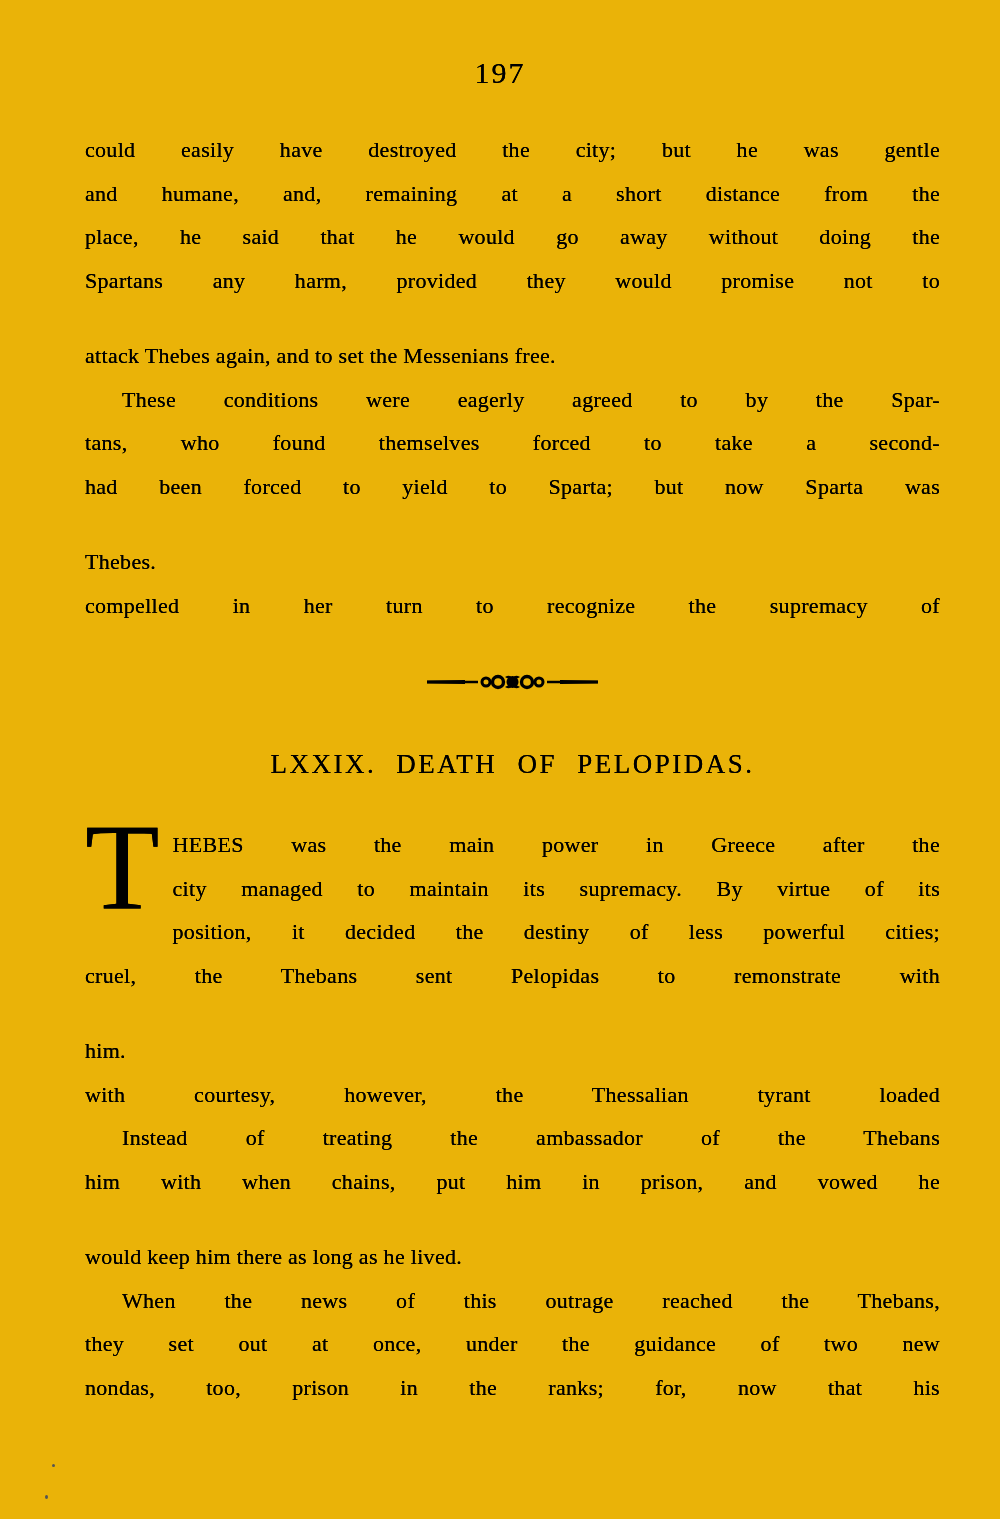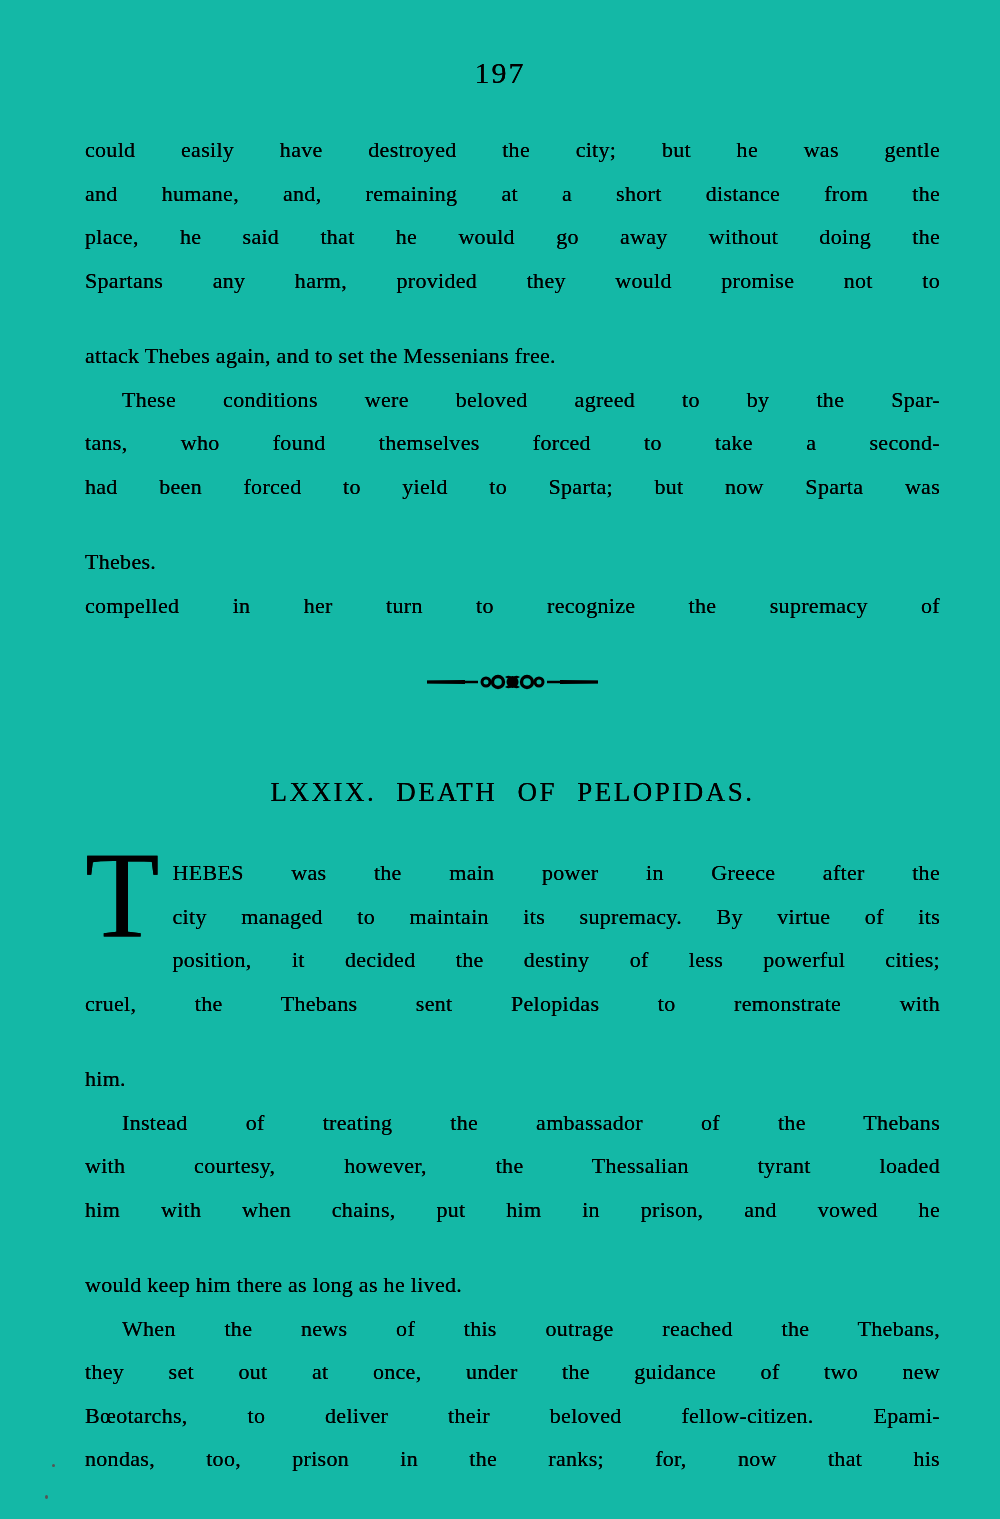--- a/index.html
+++ b/index.html
@@ -1,21 +1,21 @@
 <!DOCTYPE html>
 <html><head>
 <meta charset="utf-8">
 <style>
   * { margin: 0; padding: 0; box-sizing: border-box; }
   html, body { width: 1000px; background: #ffffff; }
   .page {
     position: relative;
     width: 1000px;
     height: 1519px;
-    background: #14b8a6;
+    background: #eab308;
     color: #000000;
     font-family: "Liberation Serif", serif;
     overflow: hidden;
     text-shadow: 0 0 0.3px #000;
   }
   .page-number {
     position: absolute;
     top: 56px;
     left: 0;
     width: 1000px;
@@ -50,21 +50,21 @@
     padding-right: 13px;
     margin-top: 2px;
   }
   .divider {
     margin-top: 42px;
     height: 26px;
     text-align: center;
   }
   .divider svg { display: inline-block; vertical-align: middle; }
   .chapter-heading {
-    margin-top: 80px;
+    margin-top: 52px;
     height: 34px;
     line-height: 34px;
     text-align: center;
     font-size: 27px;
     letter-spacing: 2.5px;
     word-spacing: 11px;
     white-space: nowrap;
   }
   .chapter-title { margin-left: 20px; }
   .para-3 { margin-top: 42px; }
@@ -87,21 +87,21 @@
 
     <div class="paragraph">
       <div class="line just">could easily have destroyed the city; but he was gentle</div>
       <div class="line just">and humane, and, remaining at a short distance from the</div>
       <div class="line just">place, he said that he would go away without doing the</div>
       <div class="line just">Spartans any harm, provided they would promise not to</div>
       <div class="line last">attack Thebes again, and to set the Messenians free.</div>
     </div>
 
     <div class="paragraph">
-      <div class="line just indent">These conditions were beloved agreed to by the Spar-</div>
+      <div class="line just indent">These conditions were eagerly agreed to by the Spar-</div>
       <div class="line just">tans, who found themselves forced to take a second-</div>
       <div class="line just">had been forced to yield to Sparta; but now Sparta was</div>
       <div class="line last">Thebes.</div>
       <div class="line just">compelled in her turn to recognize the supremacy of</div>
     </div>
 
     <div class="divider">
       <svg width="175" height="26" viewBox="0 0 175 26">
         <line x1="2" y1="13" x2="53" y2="13" stroke="#000" stroke-width="2.6"></line>
         <polygon points="2,11.5 40,11 40,15 2,14.5" fill="#000"></polygon>
@@ -126,30 +126,29 @@
     <div class="paragraph para-3">
       <span class="dropcap">T</span>
       <div class="line just">HEBES was the main power in Greece after the</div>
       <div class="line just">city managed to maintain its supremacy. By virtue of its</div>
       <div class="line just">position, it decided the destiny of less powerful cities;</div>
       <div class="line just">cruel, the Thebans sent Pelopidas to remonstrate with</div>
       <div class="line last">him.</div>
     </div>
 
     <div class="paragraph">
+      <div class="line just">with courtesy, however, the Thessalian tyrant loaded</div>
       <div class="line just indent">Instead of treating the ambassador of the Thebans</div>
-      <div class="line just">with courtesy, however, the Thessalian tyrant loaded</div>
       <div class="line just">him with when chains, put him in prison, and vowed he</div>
       <div class="line last">would keep him there as long as he lived.</div>
     </div>
 
     <div class="paragraph">
       <div class="line just indent">When the news of this outrage reached the Thebans,</div>
       <div class="line just">they set out at once, under the guidance of two new</div>
-      <div class="line just">Bœotarchs, to deliver their beloved fellow-citizen. Epami-</div>
       <div class="line just">nondas, too, prison in the ranks; for, now that his</div>
     </div>
 
   </div>
 
   <div class="speck speck-1"></div>
   <div class="speck speck-2"></div>
 
 </div>
 

